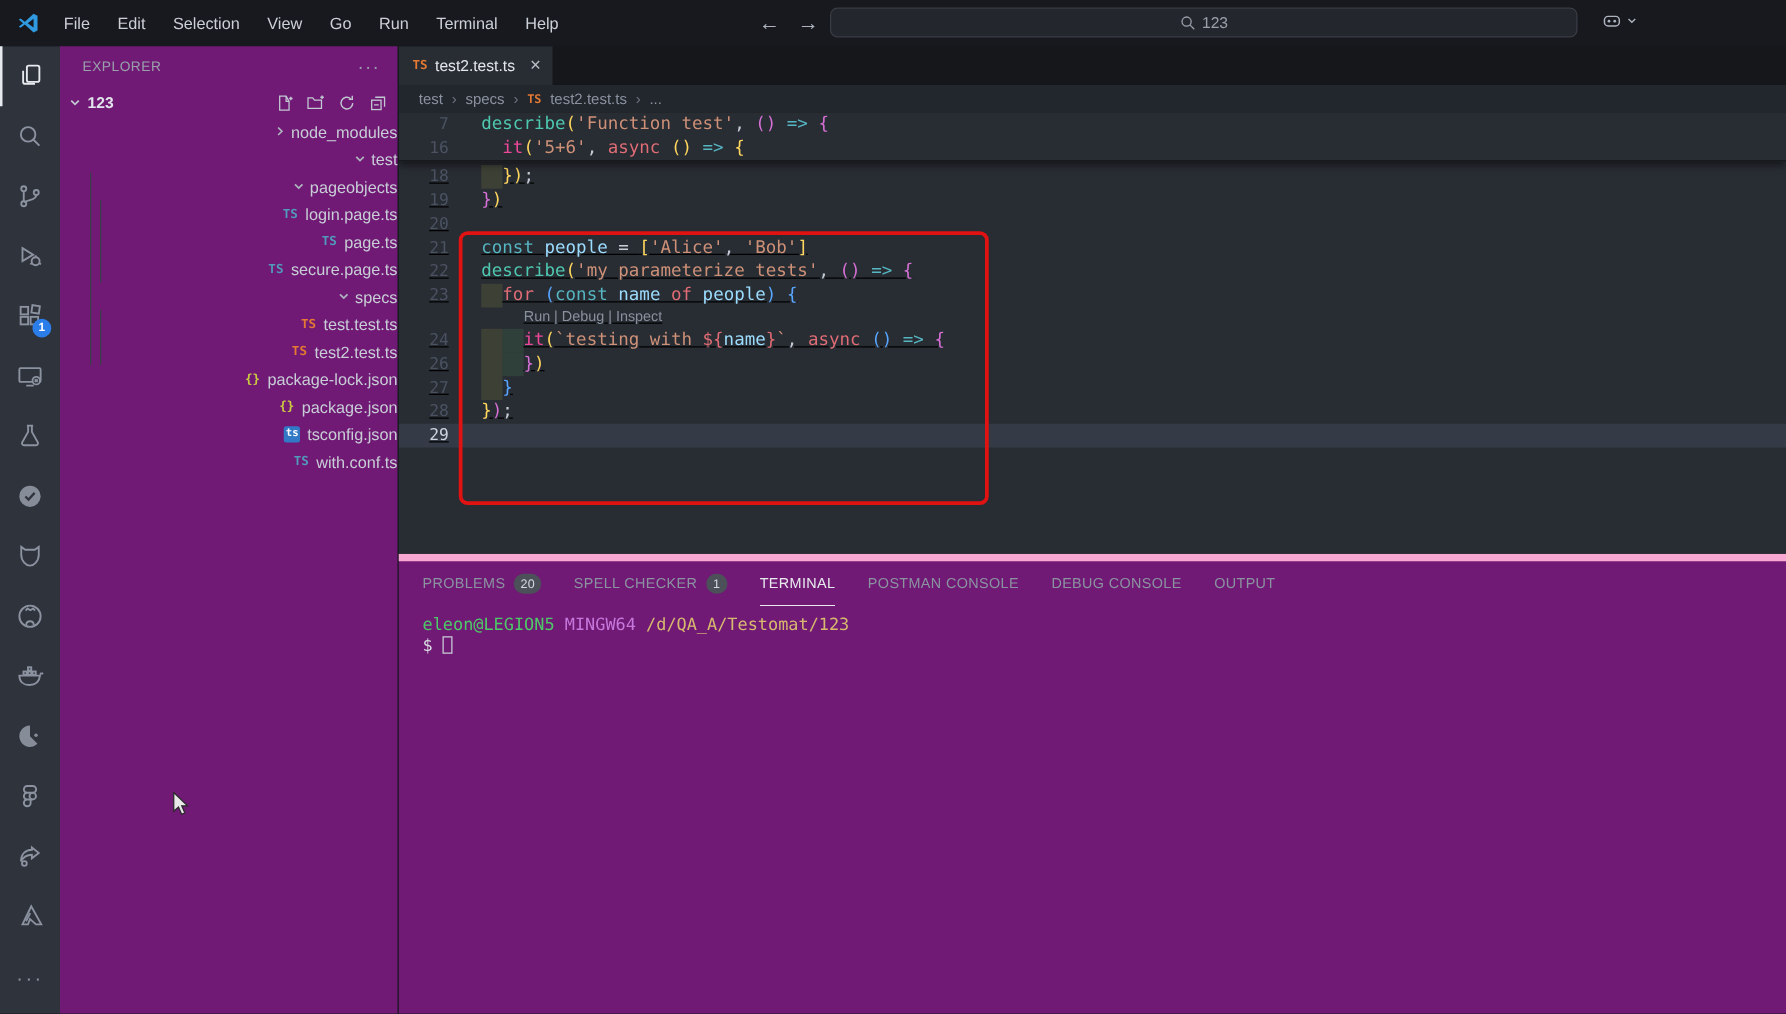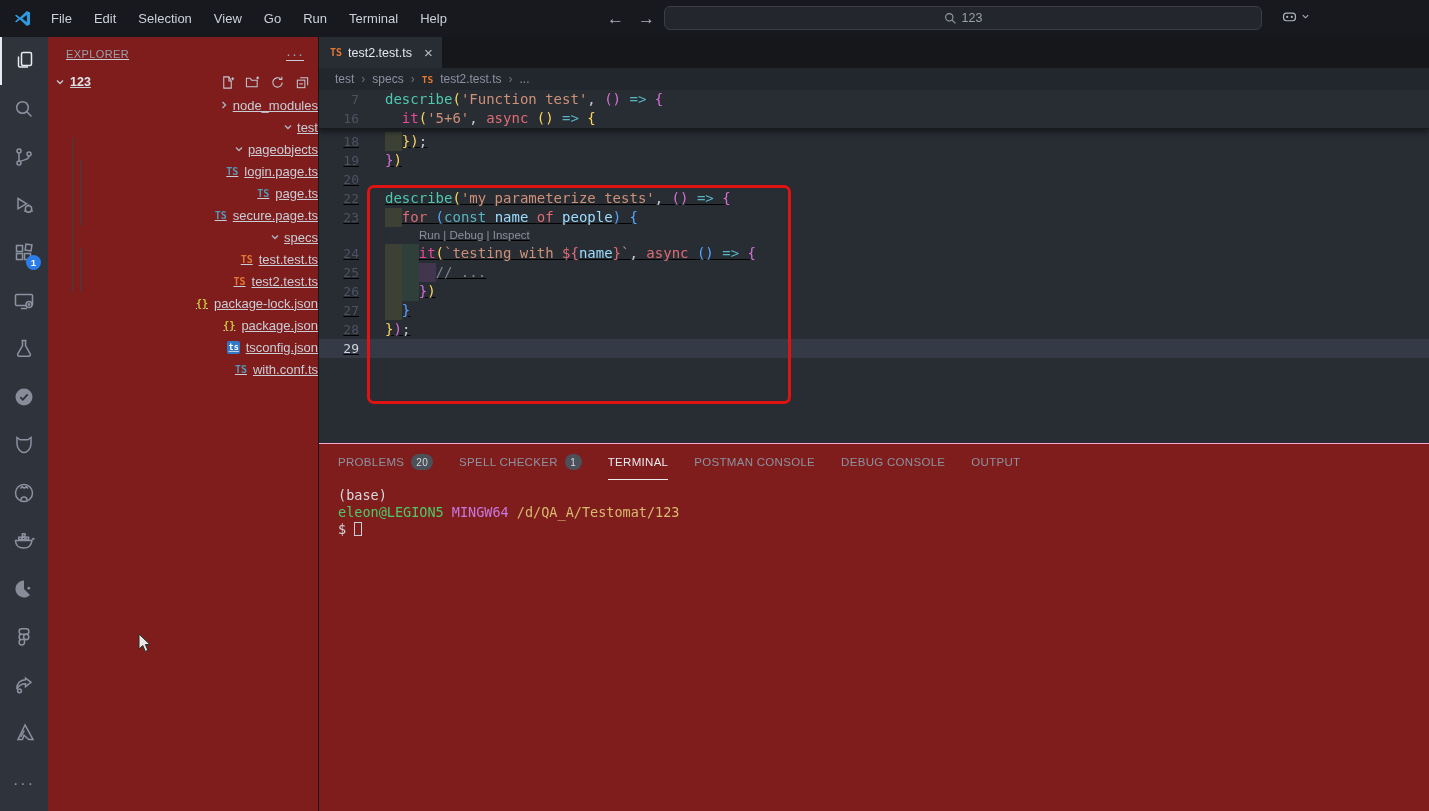--- a/index.html
+++ b/index.html
@@ -27,21 +27,21 @@
   .activitybar { width:48px; background:#2f333c; display:flex; flex-direction:column; align-items:center; }
   .ab-item { position:relative; width:48px; height:48px; display:flex; align-items:center; justify-content:center; }
   .ab-item.active { border-left:2px solid #e7eaee; }
   .ab-item svg { width:24px; height:24px; }
   .ab-badge { position:absolute; right:7px; bottom:7px; min-width:15px; height:15px; border-radius:8px;
     background:#2b7de9; color:#fff; font-size:9.5px; display:flex; align-items:center; justify-content:center;
     padding:0 3px; font-weight:bold; }
   .ab-more { color:#8b92a0; font-size:16px; letter-spacing:2px; margin-top:6px; }
 
   
-  .sidebar { width:270px; background:#7f1d1d; position:relative; font-size:13px; color:#c8cdd6;text-decoration:underline; }
+  .sidebar { width:270px; background:#701a75; position:relative; font-size:13px; color:#c8cdd6; }
   .sb-header { height:33px; display:flex; align-items:center; justify-content:space-between; padding:0 14px 0 18px; }
   .sb-title { font-size:11px; color:#9aa1ad; letter-spacing:.4px; }
   .sb-more { color:#9aa1ad; font-size:15px; letter-spacing:1px; }
   .sb-section { height:24px; display:flex; align-items:center; padding:0 8px 0 6px; }
   .sb-section .sec-name { font-weight:bold; color:#e2e6ec; font-size:12.5px; margin-left:4px; flex:1; }
   .sec-actions { display:flex; gap:10px; align-items:center; }
   .sec-actions svg { width:15px; height:15px; }
   .chev { display:inline-flex; width:12px; justify-content:center; }
   .chev svg { width:10px; height:10px; }
   .tree { position:relative; }
@@ -78,21 +78,21 @@
     font-family:"Liberation Sans", sans-serif; }
   .ind { display:inline-block; white-space:pre; }
   .i1 { background:rgba(255,255,80,.10); } .i2 { background:rgba(120,255,120,.09); } .i3 { background:rgba(236,120,255,.13); }
   .t-fn{color:#4ec9b0} .t-cst{color:#56b6c2} .t-var{color:#9cdcfe} .t-str{color:#ce9178}
   .t-it{color:#ec4899} .t-kw{color:#e06c75} .t-op{color:#56b6c2} .t-pln{color:#c6ccd7}
   .t-com{color:#7b8494} .t-bg{color:#ffd75e} .t-bp{color:#d670d6} .t-bb{color:#58a6ff}
   .annotation-box { position:absolute; left:48px; top:95px; width:424px; height:219px;
     border:3px solid #e01212; border-radius:7px; z-index:5; pointer-events:none; }
 
   
-  .panel { height:368px; background:#7f1d1d; border-top:1px solid #f9a8d4; }
+  .panel { height:368px; background:#701a75; border-top:6px solid #f9a8d4; }
   .panel-tabs { height:36px; display:flex; align-items:center; gap:26px; padding-left:19px; }
   .ptab { display:flex; align-items:center; gap:7px; color:#8b93a1; font-size:11.5px; letter-spacing:.3px;
     height:36px; }
   .ptab.active { color:#e8eaee; box-shadow:inset 0 -1px 0 #e8eaee; }
   .pbadge { background:#4c5059; color:#d5d9e0; border-radius:9px; font-size:10px; min-width:17px; height:16px;
     display:flex; align-items:center; justify-content:center; padding:0 5px; }
   .terminal { padding:7px 0 0 19px; font-family:"DejaVu Sans Mono", monospace; font-size:13.5px; }
   .term-line { height:17px; line-height:17px; white-space:pre; }
   .tpln{color:#d7dae0} .tgreen{color:#4ec968} .tpurple{color:#c678dd} .tgold{color:#d7ba6f}
   .term-cursor { display:inline-block; width:8px; height:14px; border:1px solid #c8ced8; vertical-align:-2px;
@@ -384,25 +384,25 @@
 
       <div class="editor">
         <div class="sticky" id="sticky">
             <div class="code-line"><span class="ln">7</span><span><span class="t-fn">describe</span><span class="t-bg">(</span><span class="t-str">'Function test'</span><span class="t-pln">, </span><span class="t-bp">()</span><span class="t-pln"> </span><span class="t-op">=&gt;</span><span class="t-pln"> </span><span class="t-bp">{</span></span></div>
             <div class="code-line"><span class="ln">16</span><span><span class="t-pln">  </span><span class="t-it">it</span><span class="t-bg">(</span><span class="t-str">'5+6'</span><span class="t-pln">, </span><span class="t-kw">async</span><span class="t-pln"> </span><span class="t-bg">()</span><span class="t-pln"> </span><span class="t-op">=&gt;</span><span class="t-pln"> </span><span class="t-bg">{</span></span></div>
           </div>
         <div id="code-lines" style="padding-top: 3px; text-decoration: underline;">
             <div class="code-line"><span class="ln">18</span><span><span class="ind i1">  </span><span class="t-bg">}</span><span class="t-bg">)</span><span class="t-pln">;</span></span></div>
             <div class="code-line"><span class="ln">19</span><span><span class="t-bp">}</span><span class="t-bg">)</span></span></div>
             <div class="code-line"><span class="ln">20</span><span></span></div>
+            <div class="code-line"><span class="ln">21</span><span><span class="t-cst">const</span><span class="t-pln"> </span><span class="t-var">people</span><span class="t-pln"> = </span><span class="t-bg">[</span><span class="t-str">'Alice'</span><span class="t-pln">, </span><span class="t-str">'Bob'</span><span class="t-bg">]</span></span></div>
             <div class="code-line"><span class="ln">22</span><span><span class="t-fn">describe</span><span class="t-bg">(</span><span class="t-str">'my parameterize tests'</span><span class="t-pln">, </span><span class="t-bp">()</span><span class="t-pln"> </span><span class="t-op">=&gt;</span><span class="t-pln"> </span><span class="t-bp">{</span></span></div>
             <div class="code-line"><span class="ln">23</span><span><span class="ind i1">  </span><span class="t-kw">for</span><span class="t-pln"> </span><span class="t-bb">(</span><span class="t-cst">const</span><span class="t-pln"> </span><span class="t-var">name</span><span class="t-pln"> </span><span class="t-kw">of</span><span class="t-pln"> </span><span class="t-var">people</span><span class="t-bb">)</span><span class="t-pln"> </span><span class="t-bb">{</span></span></div>
             <div class="lens" style="padding-left: 100px;">Run | Debug | Inspect</div>
             <div class="code-line"><span class="ln">24</span><span><span class="ind i1">  </span><span class="ind i2">  </span><span class="t-it">it</span><span class="t-bg">(</span><span class="t-str">`testing with </span><span class="t-kw">${</span><span class="t-var">name</span><span class="t-kw">}</span><span class="t-str">`</span><span class="t-pln">, </span><span class="t-kw">async</span><span class="t-pln"> </span><span class="t-bb">()</span><span class="t-pln"> </span><span class="t-op">=&gt;</span><span class="t-pln"> </span><span class="t-bp">{</span></span></div>
-            <div class="code-line"><span class="ln">25</span><span><span class="ind i1">  </span><span class="ind i2">  </span><span class="ind i3">  </span><span class="t-com">// ...</span></span></div>
             <div class="code-line"><span class="ln">26</span><span><span class="ind i1">  </span><span class="ind i2">  </span><span class="t-bp">}</span><span class="t-bg">)</span></span></div>
             <div class="code-line"><span class="ln">27</span><span><span class="ind i1">  </span><span class="t-bb">}</span></span></div>
             <div class="code-line"><span class="ln">28</span><span><span class="t-bg">}</span><span class="t-bp">)</span><span class="t-pln">;</span></span></div>
             <div class="code-line current"><span class="ln">29</span><span></span></div>
           </div>
         <div class="annotation-box"></div>
       </div>
 
       <div class="panel">
         <div class="panel-tabs">
@@ -421,21 +421,20 @@
               <span>POSTMAN CONSOLE</span>
             </div>
             <div class="ptab">
               <span>DEBUG CONSOLE</span>
             </div>
             <div class="ptab">
               <span>OUTPUT</span>
             </div>
           </div>
         <div class="terminal" id="terminal">
-            <div class="term-line"><span class="tpln">(base)</span></div>
             <div class="term-line"><span class="tgreen">eleon@LEGION5</span><span class="tpln"> </span><span class="tpurple">MINGW64</span><span class="tpln"> </span><span class="tgold">/d/QA_A/Testomat/123</span></div>
             <div class="term-line"><span class="tpln">$</span><span class="term-cursor"></span></div>
           </div>
       </div>
     </div>
   </div>
 
   <svg class="mouse" width="16" height="22" viewBox="0 0 16 22">
     <path d="M1 1v15l3.8-3.4 2.5 5.8 2.6-1.1-2.5-5.7H12z" fill="#e9e9e9" stroke="#2a2a2a" stroke-width="1"></path>
   </svg>

